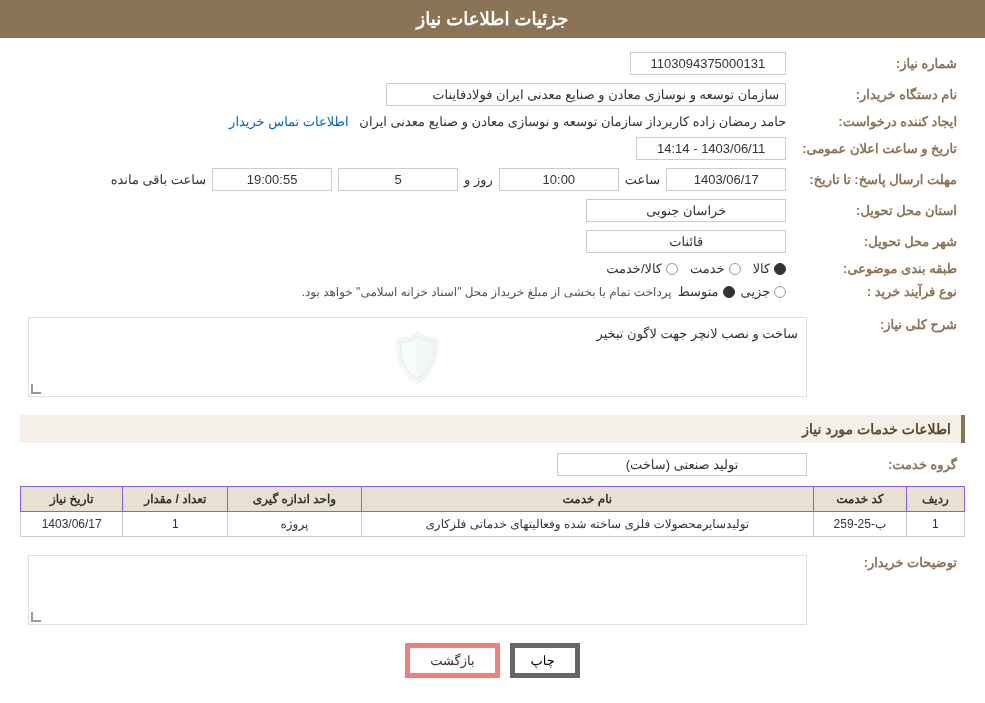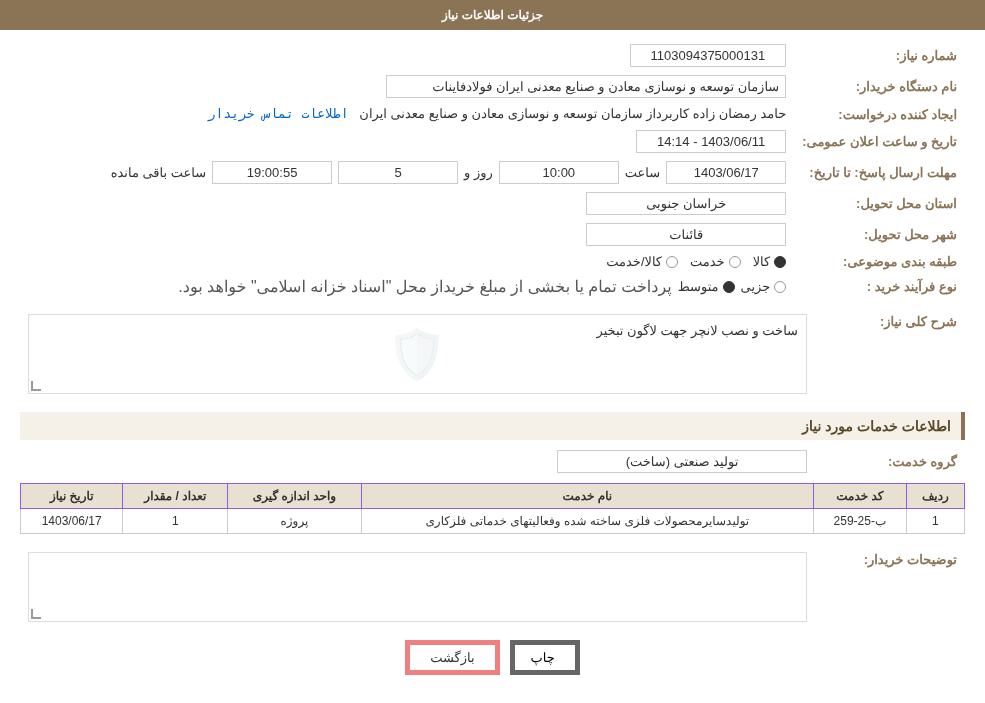--- a/index.html
+++ b/index.html
@@ -14,21 +14,21 @@
       width: 985px;
       margin: 0 auto;
       background: #fff;
       min-height: 703px;
     }
     .header-bar {
       background: #8B7355;
       color: #fff;
       text-align: center;
       padding: 8px 12px;
-      font-size: 12px;
+      font-size: 18px;
       font-weight: bold;
     }
     .main-content {
       padding: 10px 20px;
     }
     .info-table {
       width: 100%;
       border-collapse: collapse;
       margin-bottom: 6px;
     }
@@ -94,21 +94,20 @@
       background: #fff;
       display: inline-block;
     }
     .radio-circle.selected {
       background: #333;
       border-color: #333;
     }
     .link-blue {
       color: #0066cc;
       text-decoration: none;
-      font-family: Liberation Mono, monospace;
     }
     .watermark-area {
       position: relative;
       min-height: 80px;
       border: 1px solid #ddd;
       background: #fff;
       text-align: right;
       padding: 8px;
       margin: 4px 0;
     }
@@ -273,21 +272,21 @@
         <td class="value-cell">
           <div class="row-flex">
             <div class="radio-item">
               <span class="radio-circle"></span>
               <span>جزیی</span>
             </div>
             <div class="radio-item">
               <span class="radio-circle selected"></span>
               <span>متوسط</span>
             </div>
-            <span style="font-size:16px;color:#555;">پرداخت تمام یا بخشی از مبلغ خریداز محل "اسناد خزانه اسلامی" خواهد بود.</span>
+            <span style="font-size:12px;color:#555;">پرداخت تمام یا بخشی از مبلغ خریداز محل "اسناد خزانه اسلامی" خواهد بود.</span>
           </div>
         </td>
       </tr>
     </tbody>
       </table>
 
     <table class="info-table">
       <tbody>
           <tr>
         <td class="label-cell" style="vertical-align:top;padding-top:8px;">شرح کلی نیاز:</td>

